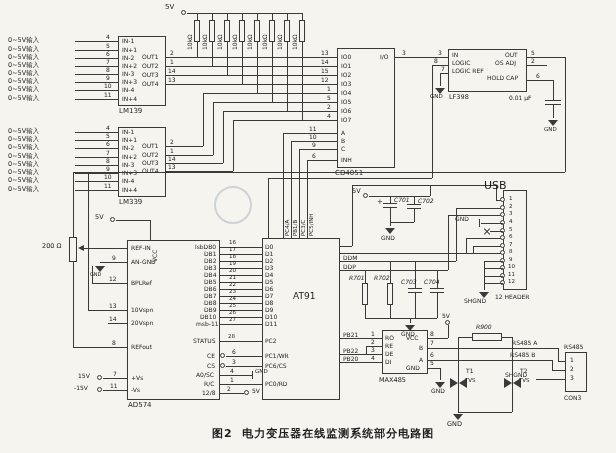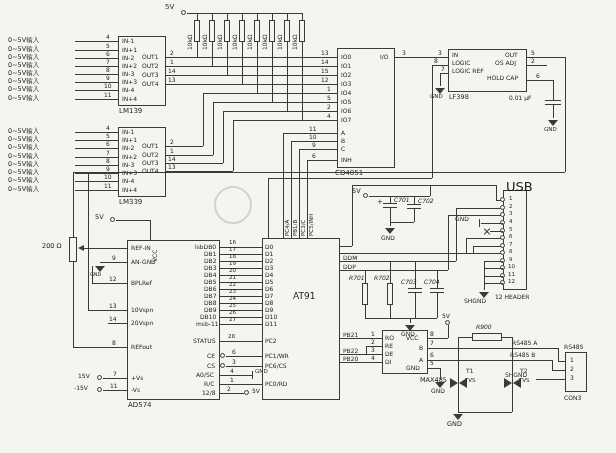--- a/index.html
+++ b/index.html
@@ -399,21 +399,21 @@
     <div class="el el-txt" style="left: 394px; top: 197px; font-size: 6px; font-style: italic;">C701</div>
     <div class="el el-vl" style="left: 414px; top: 196px; height: 8px;"></div>
     <div class="el el-hl" style="left: 407px; top: 204px; width: 14px;"></div>
     <div class="el el-hl" style="left: 407px; top: 208px; width: 14px;"></div>
     <div class="el el-vl" style="left: 414px; top: 208px; height: 14px;"></div>
     <div class="el el-hl" style="left: 390px; top: 222px; width: 24px;"></div>
     <div class="el el-txt" style="left: 418px; top: 198px; font-size: 6px; font-style: italic;">C702</div>
     <div class="el el-gnd" style="left: 390px; top: 228px;"></div>
     <div class="el el-txt" style="left: 381px; top: 235px; font-size: 6px;">GND</div>
     <div class="el el-box" style="left: 503px; top: 190px; width: 24px; height: 100px;"></div>
-    <div class="el el-txt" style="left: 506px; top: 180px; font-size: 13px;">USB</div>
+    <div class="el el-txt" style="left: 484px; top: 180px; font-size: 11px;">USB</div>
     <div class="el el-txt" style="left: 495px; top: 294px; font-size: 6px;">12 HEADER</div>
     <div class="el el-circ" style="left: 503px; top: 200px;"></div>
     <div class="el el-txt" style="left: 509px; top: 196px; font-size: 5.5px;">1</div>
     <div class="el el-circ" style="left: 503px; top: 208px;"></div>
     <div class="el el-txt" style="left: 509px; top: 204px; font-size: 5.5px;">2</div>
     <div class="el el-circ" style="left: 503px; top: 215px;"></div>
     <div class="el el-txt" style="left: 509px; top: 211px; font-size: 5.5px;">3</div>
     <div class="el el-circ" style="left: 503px; top: 223px;"></div>
     <div class="el el-txt" style="left: 509px; top: 219px; font-size: 5.5px;">4</div>
     <div class="el el-circ" style="left: 503px; top: 231px;"></div>
@@ -460,21 +460,21 @@
     <div class="el el-vl" style="left: 437px; top: 270px; height: 18px;"></div>
     <div class="el el-hl" style="left: 430px; top: 288px; width: 14px;"></div>
     <div class="el el-hl" style="left: 430px; top: 292px; width: 14px;"></div>
     <div class="el el-vl" style="left: 437px; top: 292px; height: 26px;"></div>
     <div class="el el-txt" style="left: 424px; top: 279px; font-size: 6px; font-style: italic;">C704</div>
     <div class="el el-hl" style="left: 365px; top: 318px; width: 72px;"></div>
     <div class="el el-vl" style="left: 410px; top: 318px; height: 5px;"></div>
     <div class="el el-gnd" style="left: 410px; top: 325px;"></div>
     <div class="el el-txt" style="left: 401px; top: 331px; font-size: 6px;">GND</div>
     <div class="el el-box" style="left: 382px; top: 330px; width: 46px; height: 44px;"></div>
-    <div class="el el-txt" style="left: 379px; top: 377px; font-size: 6.5px; margin-left: 41px;">MAX485</div>
+    <div class="el el-txt" style="left: 379px; top: 377px; font-size: 6.5px;">MAX485</div>
     <div class="el el-txt" style="left: 385px; top: 335px; font-size: 6px;">RO</div>
     <div class="el el-txt" style="left: 385px; top: 343px; font-size: 6px;">RE</div>
     <div class="el el-txt" style="left: 385px; top: 351px; font-size: 6px;">DE</div>
     <div class="el el-txt" style="left: 385px; top: 359px; font-size: 6px;">DI</div>
     <div class="el el-txt" style="left: 406px; top: 335px; font-size: 6px;">VCC</div>
     <div class="el el-txt" style="left: 419px; top: 345px; font-size: 6px;">B</div>
     <div class="el el-txt" style="left: 419px; top: 357px; font-size: 6px;">A</div>
     <div class="el el-txt" style="left: 406px; top: 365px; font-size: 6px;">GND</div>
     <div class="el el-txt" style="left: 430px; top: 331px; font-size: 6px;">8</div>
     <div class="el el-txt" style="left: 430px; top: 340px; font-size: 6px;">7</div>
@@ -519,13 +519,14 @@
     <div class="el el-vl" style="left: 512px; top: 360px; height: 17px;"></div>
     <div class="el el-tvs" style="left: 512px; top: 383px;"></div>
     <div class="el el-vl" style="left: 512px; top: 377px; height: 12px;"></div>
     <div class="el el-vl" style="left: 512px; top: 389px; height: 23px;"></div>
     <div class="el el-txt" style="left: 520px; top: 368px; font-size: 6px;">T2</div>
     <div class="el el-txt" style="left: 519px; top: 378px; font-size: 5.5px;">TVS</div>
     <div class="el el-hl" style="left: 458px; top: 412px; width: 54px;"></div>
     <div class="el el-gnd" style="left: 458px; top: 414px;"></div>
     <div class="el el-txt" style="left: 447px; top: 421px; font-size: 6.5px;">GND</div>
     <div class="el el-wcirc" style="left: 214px; top: 186px; width: 38px; height: 38px;"></div>
+    <div class="el el-txt" style="left: 212px; top: 428px; font-size: 11px; font-weight: bold; letter-spacing: 1px;">图2  电力变压器在线监测系统部分电路图</div>
   </div>
 
 </body></html>

